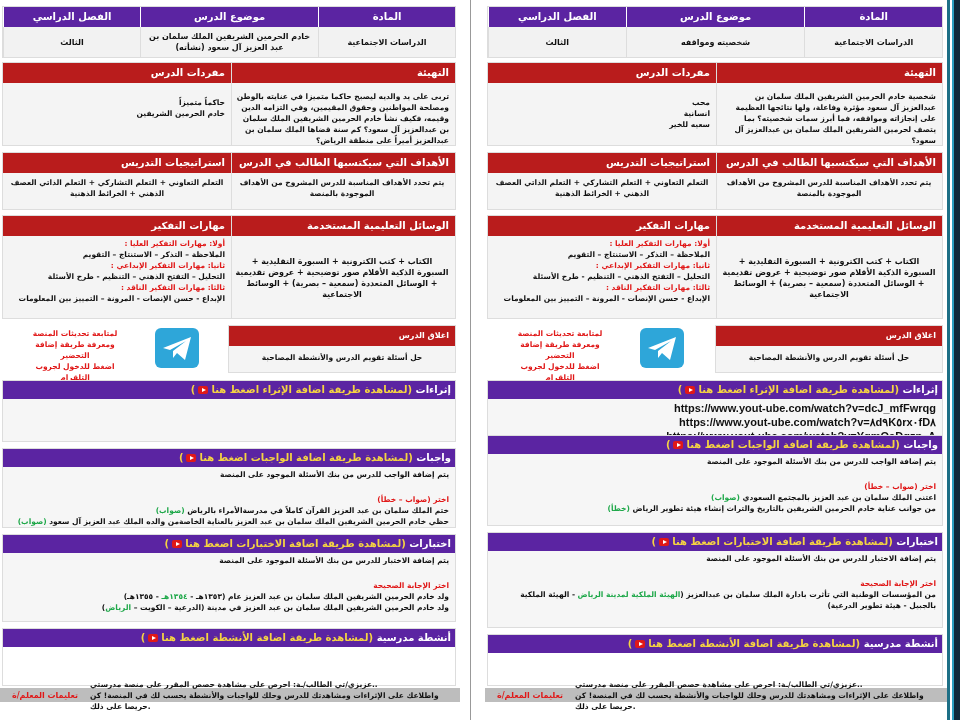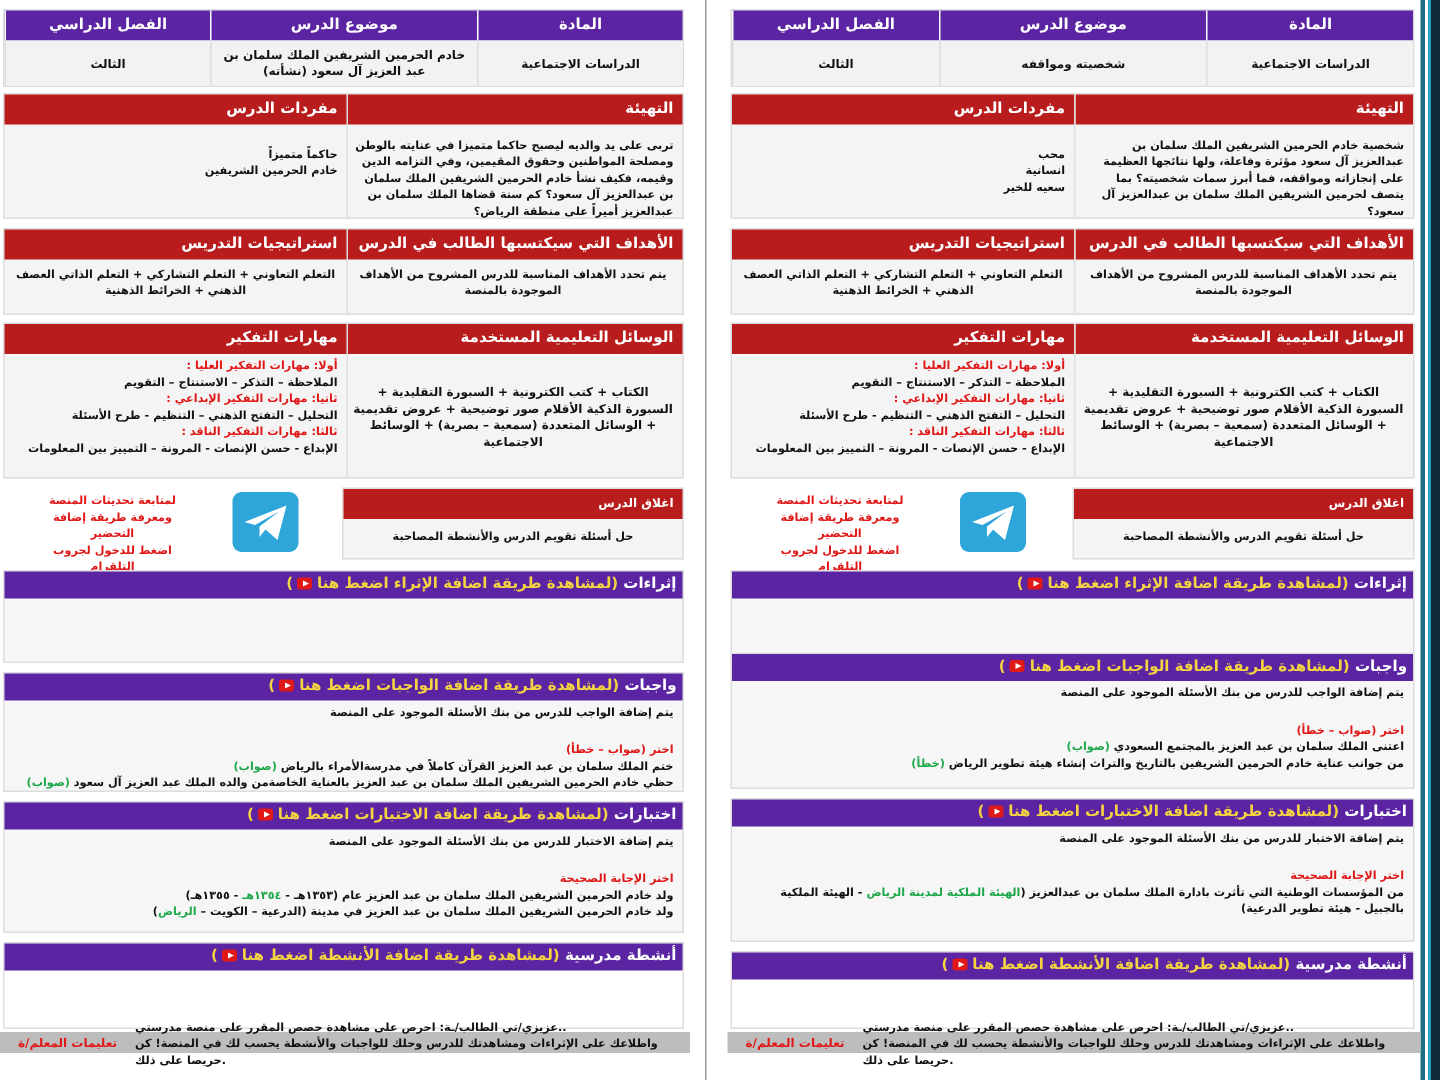--- a/index.html
+++ b/index.html
@@ -199,20 +199,25 @@
       <div>لمتابعة تحديثات المنصة</div>
       <div>ومعرفة طريقة إضافة التحضير</div>
       <div>اضغط للدخول لجروب التلقرام</div>
     </div>
 
   <div class="wide" style="top:380px; height:62px;">
     <div class="bh">
       <span>إثراءات</span>
       <span class="yellow">(لمشاهدة طريقة اضافة الإثراء اضغط هنا</span><span class="yt"></span><span class="yellow">)</span>
     </div>
+    <div class="bb links-list">
+        <div class="url">https://www.yout-ube.com/watch?v=dcJ_mfFwrqg</div>
+        <div class="url">https://www.yout-ube.com/watch?v=٨d٩K٥rx٠fD٨</div>
+        <div class="url">https://www.yout-ube.com/watch?v=YgmOsDqzp٠A</div>
+      </div>
   </div>
 <div class="wide" style="top: 435px; height: 91px;">
       <div class="bh"><span>واجبات</span> <span class="yellow">(لمشاهدة طريقة اضافة الواجبات اضغط هنا</span><span class="yt"></span><span class="yellow">)</span></div>
   <div class="bb">
         <div>يتم إضافة الواجب للدرس من بنك الأسئلة الموجود على المنصة</div>
         <div style="height:14px"></div>
   <div class="red">اختر (صواب – خطأ)</div>
   <div><span>اعتنى الملك سلمان بن عبد العزيز بالمجتمع السعودي </span><span class="green">(صواب)</span></div>
         <div><span>من جوانب عناية خادم الحرمين الشريفين بالتاريخ والتراث إنشاء هيئة تطوير الرياض </span><span class="green">(خطأ)</span></div>
       </div>

